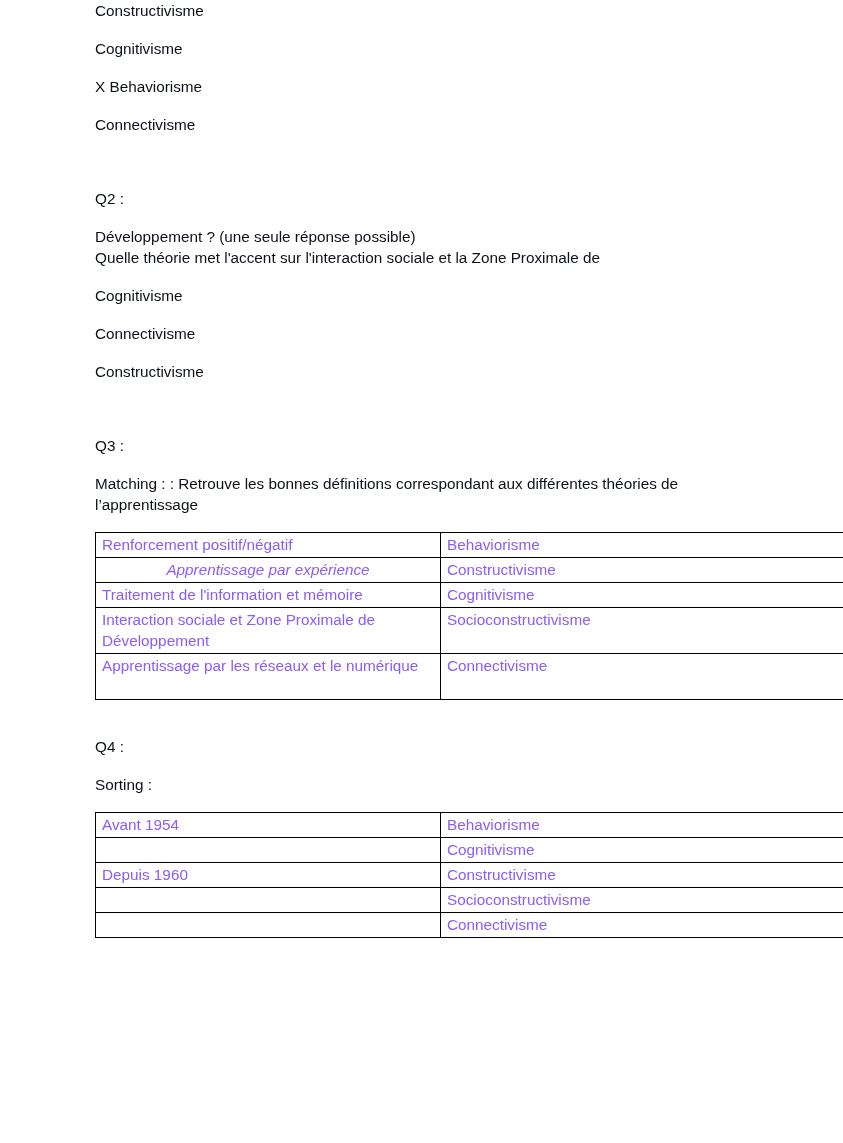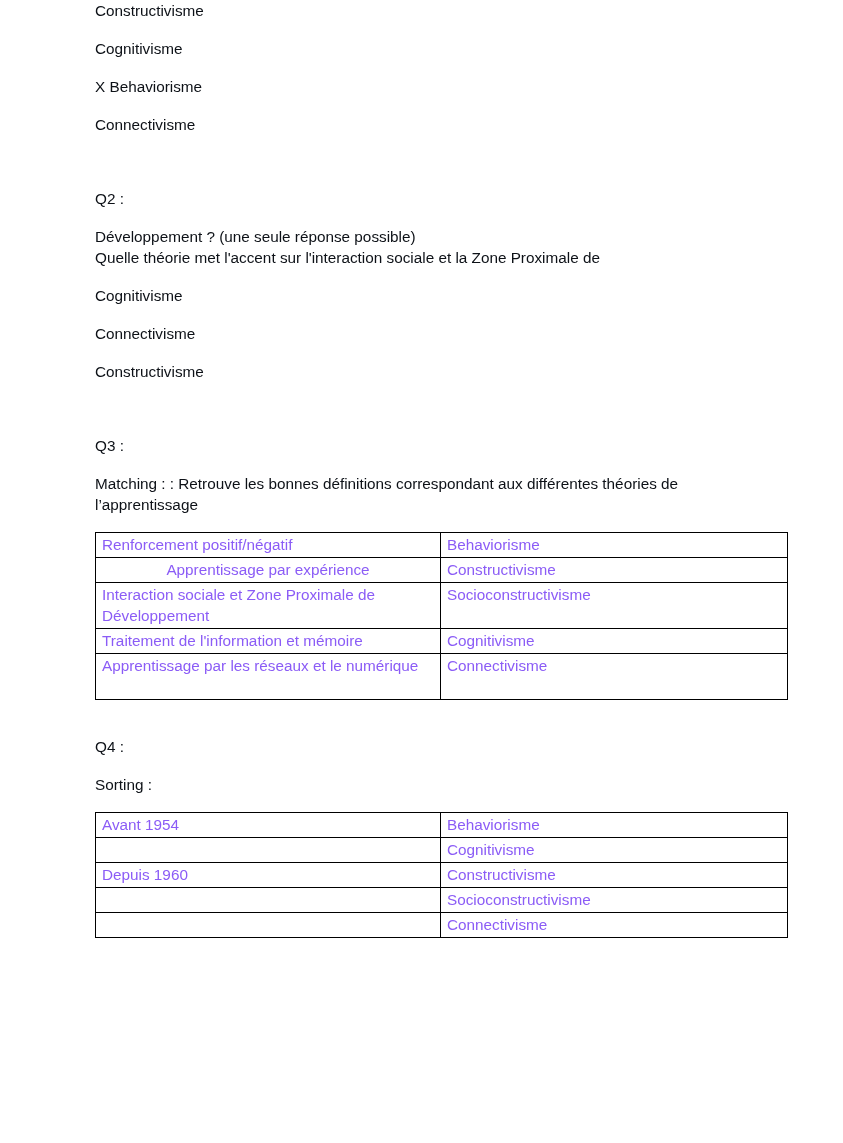--- a/index.html
+++ b/index.html
@@ -68,25 +68,25 @@
   table.qtable td {
     border: 1.3px solid #000000;
     font-size: 15.3px;
     line-height: 21px;
     color: #8b5cf6;
     padding: 1px 0 2px 6px;
     vertical-align: top;
     box-sizing: border-box;
   }
   table.qtable td.col-left  { width: 345px; }
-  table.qtable td.col-right { width: 347px; }
+  table.qtable td.col-right { width: 403px; }
 
   
   #matching-table td.tall      { height: 46px; }
-  #matching-table td.centered  { text-align: center; padding-left: 0; }
+  #matching-table td.centered  { text-align: center; padding-left: 0; font-style: italic; }
 
   
   #sorting-table td { height: 22px; }
 
   .tbl-block { margin: 0; }
 </style>
 </head>
 <body>
 
 <div class="page">
@@ -126,26 +126,26 @@
           <tbody>
             <tr>
               <td class="col-left">Renforcement positif/négatif</td>
               <td class="col-right">Behaviorisme</td>
             </tr>
             <tr>
               <td class="col-left centered">Apprentissage par expérience</td>
               <td class="col-right">Constructivisme</td>
             </tr>
             <tr>
+              <td class="col-left">Traitement de l'information et mémoire</td>
+              <td class="col-right">Cognitivisme</td>
+            </tr>
+            <tr>
               <td class="col-left tall">Interaction sociale et Zone Proximale de Développement</td>
               <td class="col-right tall">Socioconstructivisme</td>
-            </tr>
-            <tr>
-              <td class="col-left">Traitement de l'information et mémoire</td>
-              <td class="col-right">Cognitivisme</td>
             </tr>
             <tr>
               <td class="col-left tall">Apprentissage par les réseaux et le numérique</td>
               <td class="col-right tall">Connectivisme</td>
             </tr>
           </tbody>
         </table>
       </div>
     </div>
 

